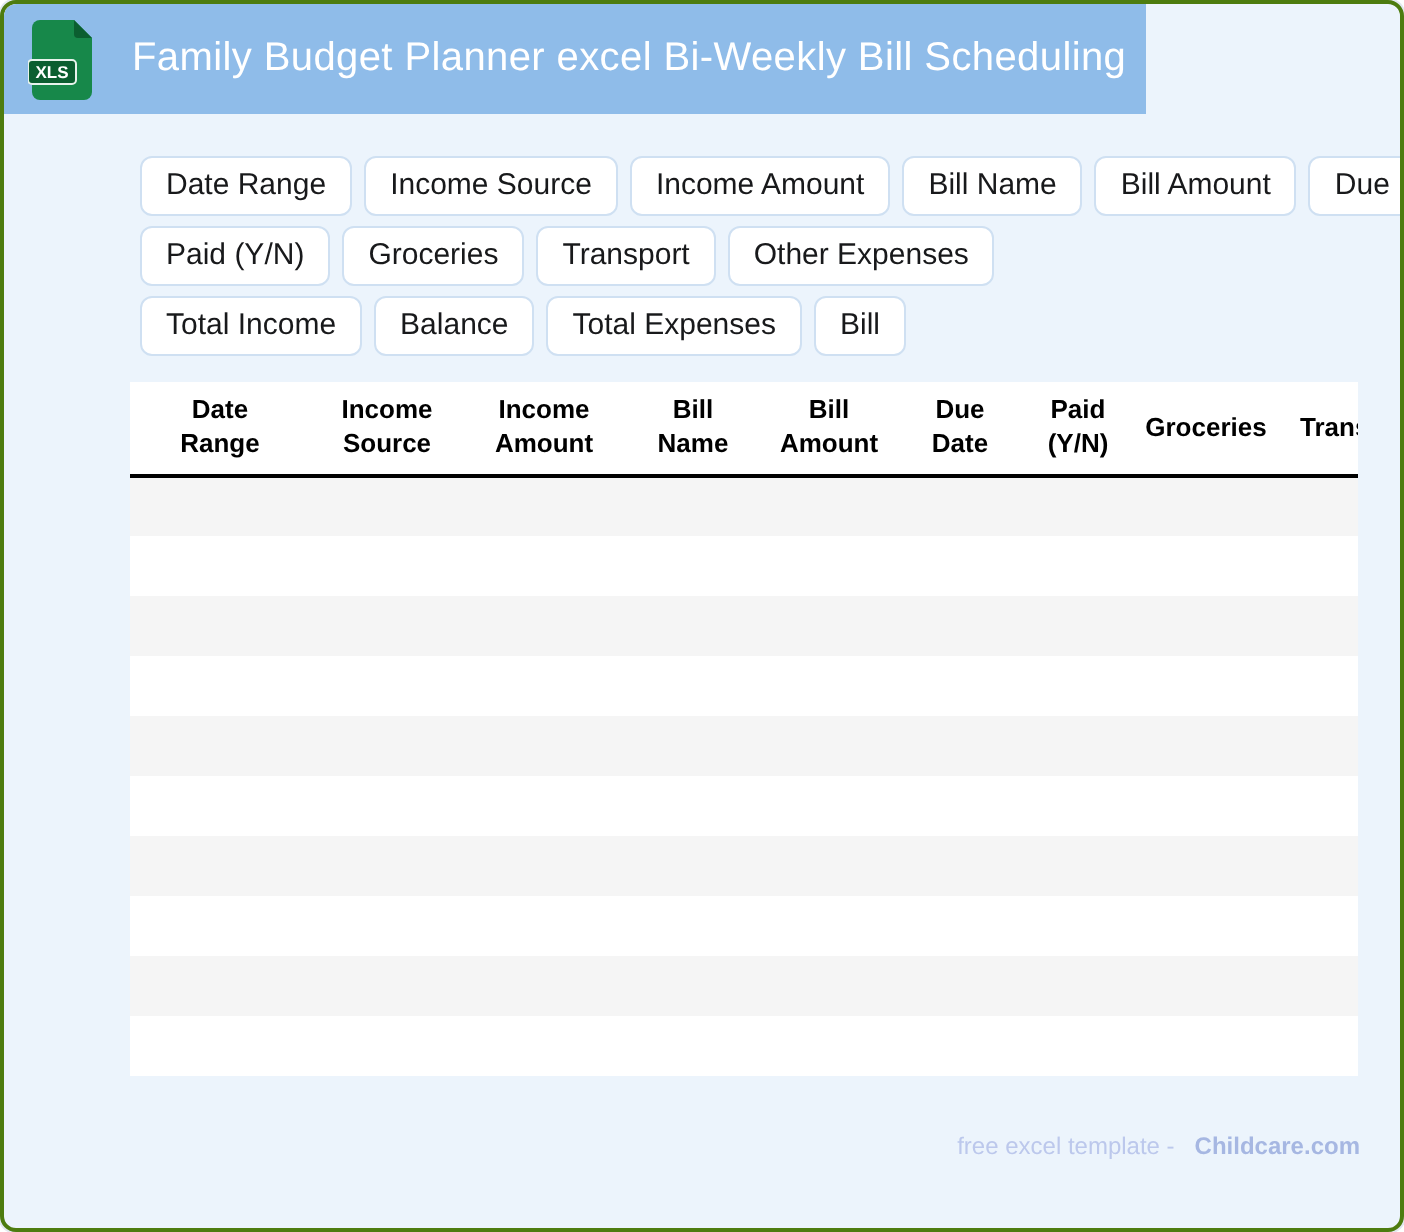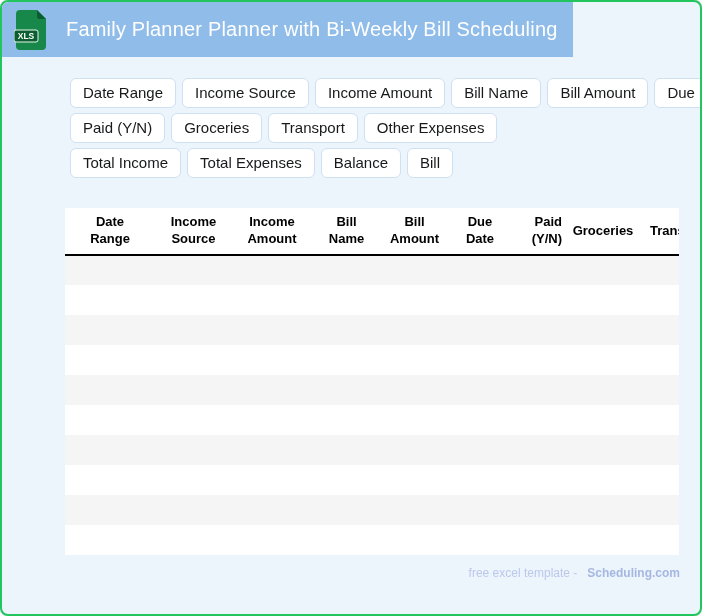--- a/index.html
+++ b/index.html
@@ -4,21 +4,21 @@
 <style>
   :root{
     --band:#8fbce9; --page_bg:#ecf4fc; --chip_border:#cfe0f2; --row_stripe:#f5f5f5;
     --icon_green:#17884a; --icon_green_dark:#0b5e30; --footer_text:#bcc8ec; --footer_brand:#a6b7e2;
   }
   *{margin:0;padding:0;box-sizing:border-box;}
   html,body{background:#fff;}
   body{font-family:"Liberation Sans",sans-serif;}
   .card{
     position:relative;width:702px;height:616px;background:var(--page_bg);
-    border:2px solid #22c55e;border-radius:8px;box-shadow:0 0 0 1px #e2e8f0;
+    border:2px solid #4d7c0f;border-radius:8px;box-shadow:0 0 0 1px #e2e8f0;
     overflow:hidden;
   }
   .band{
     position:absolute;top:0;left:0;width:571px;height:55px;background:var(--band);
     display:flex;align-items:center;border-top-left-radius:6px;
   }
   .band .icon-wrap{margin-left:12px;width:34px;height:42px;flex:0 0 auto;}
   .band .title{
     margin-left:18px;color:#ffffff;font-size:20px;font-weight:500;letter-spacing:.2px;
     white-space:nowrap;
@@ -28,35 +28,35 @@
     display:flex;flex-direction:column;gap:5px;
   }
   .chip-row{display:flex;gap:6px;}
   .chip{
     background:#ffffff;border:1px solid var(--chip_border);border-radius:6px;
     padding:4px 12px;font-size:15px;line-height:20px;color:#18191b;white-space:nowrap;
     cursor:default;
   }
   .table-wrap{
     position:absolute;top:189px;left:63px;width:614px;height:351px;
-    overflow:hidden;background:transparent;margin-top:17px;
+    overflow:hidden;background:transparent;
   }
   table.budget{border-collapse:collapse;table-layout:fixed;width:655px;}
   table.budget th{
     background:#ffffff;font-size:13px;font-weight:bold;color:#000;
     text-align:center;vertical-align:middle;height:47px;padding:2px 4px;
     white-space:pre-line;line-height:1.3;border-bottom:2px solid #000;
   }
   table.budget th:nth-child(1){width:90px;}
   table.budget th:nth-child(2){width:77px;}
   table.budget th:nth-child(3){width:80px;}
   table.budget th:nth-child(4){width:69px;}
   table.budget th:nth-child(5){width:67px;}
   table.budget th:nth-child(6){width:64px;}
-  table.budget th:nth-child(7){width:54px;text-align:right;}
+  table.budget th:nth-child(7){width:54px;}
   table.budget th:nth-child(8){width:74px;}
   table.budget th:nth-child(9){width:80px;}
   table.budget td{height:30px;padding:0;}
   table.budget tbody tr:nth-child(odd) td{background:var(--row_stripe);}
   table.budget tbody tr:nth-child(even) td{background:#ffffff;}
   .footer{
     position:absolute;top:564px;right:20px;font-size:12px;display:flex;align-items:baseline;gap:10px;
   }
   .footer .prefix{color:var(--footer_text);}
   .footer .brand{color:var(--footer_brand);font-weight:bold;text-decoration:none;cursor:pointer;}
@@ -68,42 +68,42 @@
 
   <div class="band">
     <div class="icon-wrap">
       <svg width="34" height="42" viewBox="0 0 34 42" xmlns="http://www.w3.org/2000/svg">
         <path d="M6 1 h17 l9 9 v27 a4 4 0 0 1 -4 4 h-22 a4 4 0 0 1 -4 -4 v-32 a4 4 0 0 1 4 -4 z" fill="var(--icon_green)"></path>
         <path d="M23 1 l9 9 h-7 a2 2 0 0 1 -2 -2 z" fill="var(--icon_green_dark)"></path>
         <rect x="0" y="21" width="24" height="12" rx="2" fill="var(--icon_green_dark)" stroke="#e8f3ec" stroke-width="1"></rect>
         <text x="12" y="30" text-anchor="middle" font-family="Liberation Sans, sans-serif" font-size="8.5" font-weight="bold" fill="#ffffff">XLS</text>
       </svg>
     </div>
-    <div class="title">Family Planner Planner with Bi-Weekly Bill Scheduling</div>
+    <div class="title">Family Budget Planner excel Bi-Weekly Bill Scheduling</div>
   </div>
 
   <div class="chips" id="chips">
       <div class="chip-row">
         <div class="chip">Date Range</div>
         <div class="chip">Income Source</div>
         <div class="chip">Income Amount</div>
         <div class="chip">Bill Name</div>
         <div class="chip">Bill Amount</div>
         <div class="chip">Due Date</div>
       </div>
       <div class="chip-row">
         <div class="chip">Paid (Y/N)</div>
         <div class="chip">Groceries</div>
         <div class="chip">Transport</div>
         <div class="chip">Other Expenses</div>
       </div>
       <div class="chip-row">
         <div class="chip">Total Income</div>
+        <div class="chip">Balance</div>
         <div class="chip">Total Expenses</div>
-        <div class="chip">Balance</div>
         <div class="chip">Bill</div>
       </div>
     </div>
 
   <div class="table-wrap">
     <table class="budget">
       <thead>
         <tr>
           <th>Date
 Range</th>
@@ -233,16 +233,16 @@
             <td></td>
             <td></td>
             <td></td>
           </tr>
         </tbody>
     </table>
   </div>
 
   <div class="footer">
     <span class="prefix">free excel template -</span>
-    <span class="brand">Scheduling.com</span>
+    <span class="brand">Childcare.com</span>
   </div>
 
 </div>
 
 </body></html>

